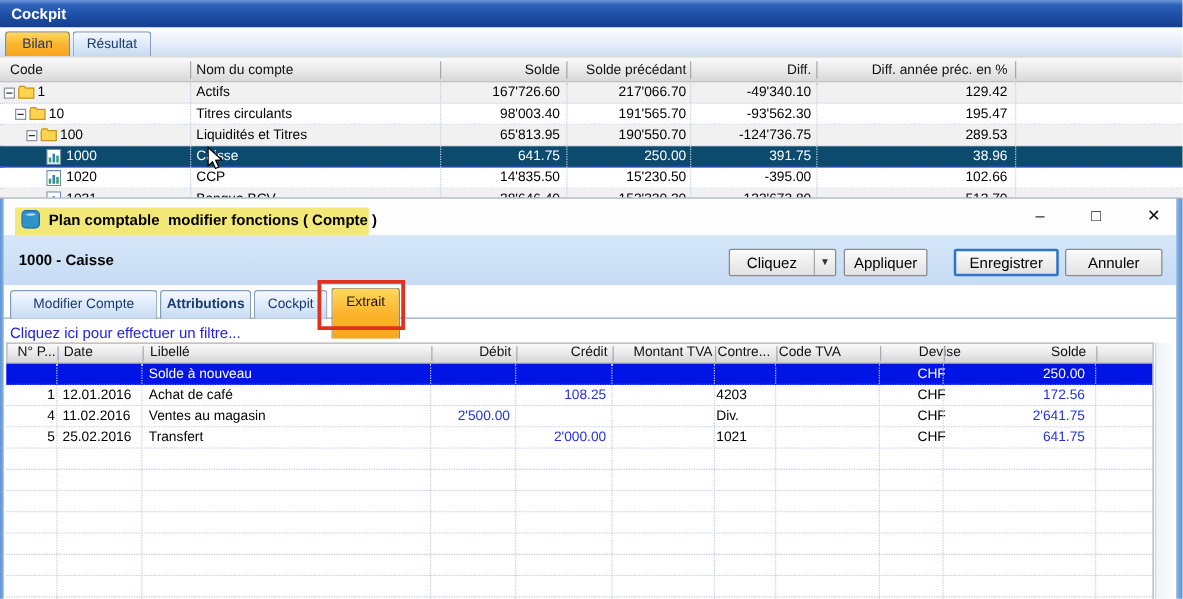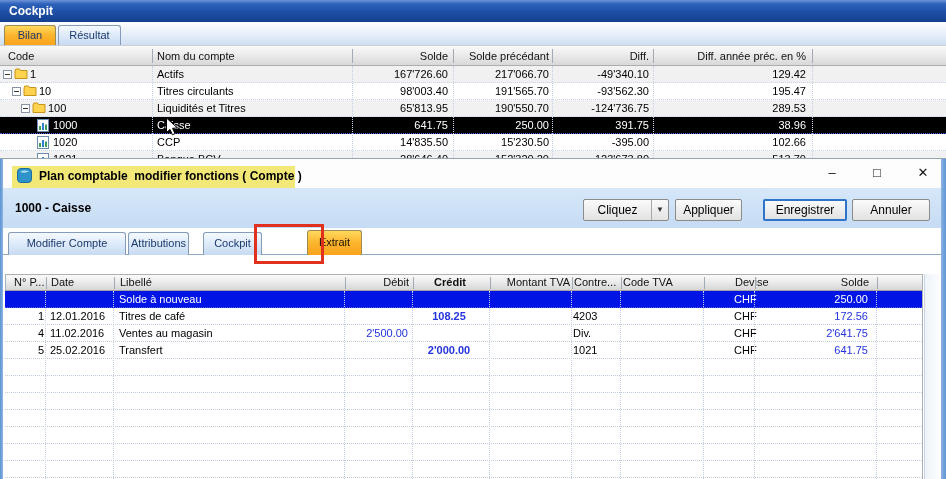--- a/index.html
+++ b/index.html
@@ -22,21 +22,21 @@
 
   .cp-thead { position:absolute; left:0; top:45px; width:946px; height:21px;
     background:linear-gradient(180deg,#fafafa 0%,#ececec 45%,#d8d8d8 100%);
     border-top:1px solid #cfcfcf; border-bottom:1px solid #aeaeae; }
   .cp-thead .hsep { position:absolute; top:3px; height:14px; width:0; border-left:1px solid #a2aab4; }
   .hlabel { position:absolute; top:0; line-height:20px; color:#111; white-space:nowrap; }
 
   .cp-row { position:absolute; left:0; width:946px; height:17px; line-height:16px;
     border-bottom:1px dotted #c9d5e8; white-space:nowrap; }
   .cp-row.alt { background:#f1f1f1; }
-  .cp-row.sel { background:#000000; color:#fff; border-bottom-color:#4a5cf0; }
+  .cp-row.sel { background:#0c4a6e; color:#fff; border-bottom-color:#4a5cf0; }
   .cell { position:absolute; top:0; line-height:16px; }
   .num { text-align:right; }
   .c-name  { left:157px; }
   .c-solde { left:352px; width:96px; }
   .c-prev  { left:453px; width:96px; }
   .c-diff  { left:552px; width:97px; }
   .c-pct   { left:653px; width:153px; }
   .vline { position:absolute; width:0; border-left:1px dotted #c3cfe2; }
 
   .twisty { position:absolute; top:4px; width:9px; height:9px; background:#fff; border:1px solid #8795a5; }
@@ -64,40 +64,40 @@
   .btn-imprimer { display:flex; align-items:center; }
   .btn-imprimer .lbl { flex:1; text-align:center; }
   .btn-imprimer .arr { width:17px; border-left:1px solid #a8a8a8; font-size:8px; line-height:20px; color:#333; }
 
   .dlg-tabrow { position:absolute; left:3px; top:70px; width:938px; height:27px; background:#fff; }
   .dlg-tabrow .baseline { position:absolute; left:0; right:0; bottom:0; height:0; border-bottom:1px solid #8fa8c4; }
   .dlg-tab { position:absolute; top:4px; height:23px; line-height:21px; text-align:center; font-size:11px; color:#1b3a6d;
     border:1px solid #859cb8; border-bottom:none; border-radius:3px 3px 0 0; cursor:default;
     background:linear-gradient(180deg,#f5f9fe 0%,#ddeafa 50%,#c7daf1 100%); }
   .dlg-tab.active { background:linear-gradient(180deg,#ffd95e 0%,#fcb42d 50%,#f9a41c 100%);
-    border-color:#9c8a54; color:#201400; top:2px; height:25px; line-height:23px;margin-left:42px; }
+    border-color:#9c8a54; color:#201400; top:2px; height:41px; line-height:23px; }
   .annot-box { position:absolute; left:254px; top:66px; width:70px; height:40px; border:3px solid #e0301e; z-index:5; }
 
   .filter-link { position:absolute; left:8px; top:101px; font-size:12px; color:#2222e0; cursor:pointer; }
 
   .tx-thead { position:absolute; left:5px; top:116px; width:917px; height:17px;
     background:linear-gradient(180deg,#fafafa 0%,#ececec 45%,#d6d6d6 100%);
     border-top:1px solid #b0b0b0; border-bottom:1px solid #a2a2a2; border-left:1px solid #a8b0bc; }
   .tx-thead .hsep { position:absolute; top:2px; height:12px; width:0; border-left:1px solid #a2aab4; }
   .tx-thead .hlabel { line-height:15px; }
   .tx-row { position:absolute; left:5px; width:917px; height:17px; line-height:16px;
     border-bottom:1px dotted #bfcbdd; background:#fff; white-space:nowrap; }
   .tx-row.sel { background:#0014e6; color:#fff; border-bottom-color:#4a5cf0; }
   .tx-row.sel .amt, .tx-row.sel .blk { color:#fff; }
   .amt { color:#2433dd; }
   .t-no     { left:3px;  width:36px; text-align:right; }
   .t-date   { left:45px; width:66px; }
   .t-lib    { left:114px; width:225px; }
   .t-debit  { left:339px; width:64px; text-align:right; }
-  .t-credit { left:408px; width:72px; text-align:center;font-weight:bold; }
+  .t-credit { left:408px; width:72px; text-align:right; }
   .t-tva    { left:484px; width:80px; text-align:right; }
   .t-contre { left:568px; width:48px; }
   .t-codetva{ left:617px; width:80px; }
   .t-devise { left:698px; width:52px; text-align:center;padding-left:31px; }
   .t-solde  { left:750px; width:113px; text-align:right; }
   .tx-vline { position:absolute; width:0; border-left:1px dotted #c3cfe2; top:133px; height:188px; }
   .tx-right-edge { position:absolute; left:922px; top:116px; width:0; height:205px; border-left:1px solid #a8b0bc; }
   .scrollbar { position:absolute; left:924px; top:116px; width:15px; height:205px;
     background:linear-gradient(90deg,#eef3f9 0%,#fafcfe 100%); border-left:1px solid #ccd5e1; }
   .cursor { position:absolute; z-index:50; }
@@ -258,26 +258,27 @@
       <span class="arr">▼</span>
     </div>
     <div class="btn" style="left:672px;width:67px;">Appliquer</div>
     <div class="btn focus" style="left:760px;width:84px;">Enregistrer</div>
     <div class="btn" style="left:849px;width:78px;">Annuler</div>
   </div>
 
   <div class="dlg-tabrow">
     <div class="baseline"></div>
     <div class="dlg-tab" style="left:5px;width:118px;">Modifier Compte</div>
-    <div class="dlg-tab" style="left:125px;width:61px;">Attributions</div>
+    <div class="dlg-tab" style="left:125px;width:73px;font-weight:bold;">Attributions</div>
     <div class="dlg-tab" style="left:200px;width:59px;">Cockpit</div>
     <div class="dlg-tab active" style="left:262px;width:55px;">Extrait</div>
   </div>
   <div class="annot-box"></div>
 
+  <div class="filter-link">Cliquez ici pour effectuer un filtre...</div>
 
   <div class="tx-thead">
     <span class="hlabel" style="left:8px;">N° P...</span>
     <span class="hlabel t-date">Date</span>
     <span class="hlabel t-lib">Libellé</span>
     <span class="hlabel t-debit">Débit</span>
     <span class="hlabel t-credit">Crédit</span>
     <span class="hlabel t-tva">Montant TVA</span>
     <span class="hlabel t-contre">Contre...</span>
     <span class="hlabel t-codetva">Code TVA</span>
@@ -296,21 +297,21 @@
   </div>
 
   <div class="tx-row sel" style="top:133px;">
     <span class="cell t-lib blk">Solde à nouveau</span>
     <span class="cell t-devise blk">CHF</span>
     <span class="cell t-solde amt">250.00</span>
   </div>
   <div class="tx-row" style="top:150px;">
     <span class="cell t-no">1</span>
     <span class="cell t-date">12.01.2016</span>
-    <span class="cell t-lib">Titres de café</span>
+    <span class="cell t-lib">Achat de café</span>
     <span class="cell t-credit amt">108.25</span>
     <span class="cell t-contre">4203</span>
     <span class="cell t-devise">CHF</span>
     <span class="cell t-solde amt">172.56</span>
   </div>
   <div class="tx-row" style="top:167px;">
     <span class="cell t-no">4</span>
     <span class="cell t-date">11.02.2016</span>
     <span class="cell t-lib">Ventes au magasin</span>
     <span class="cell t-debit amt">2'500.00</span>

